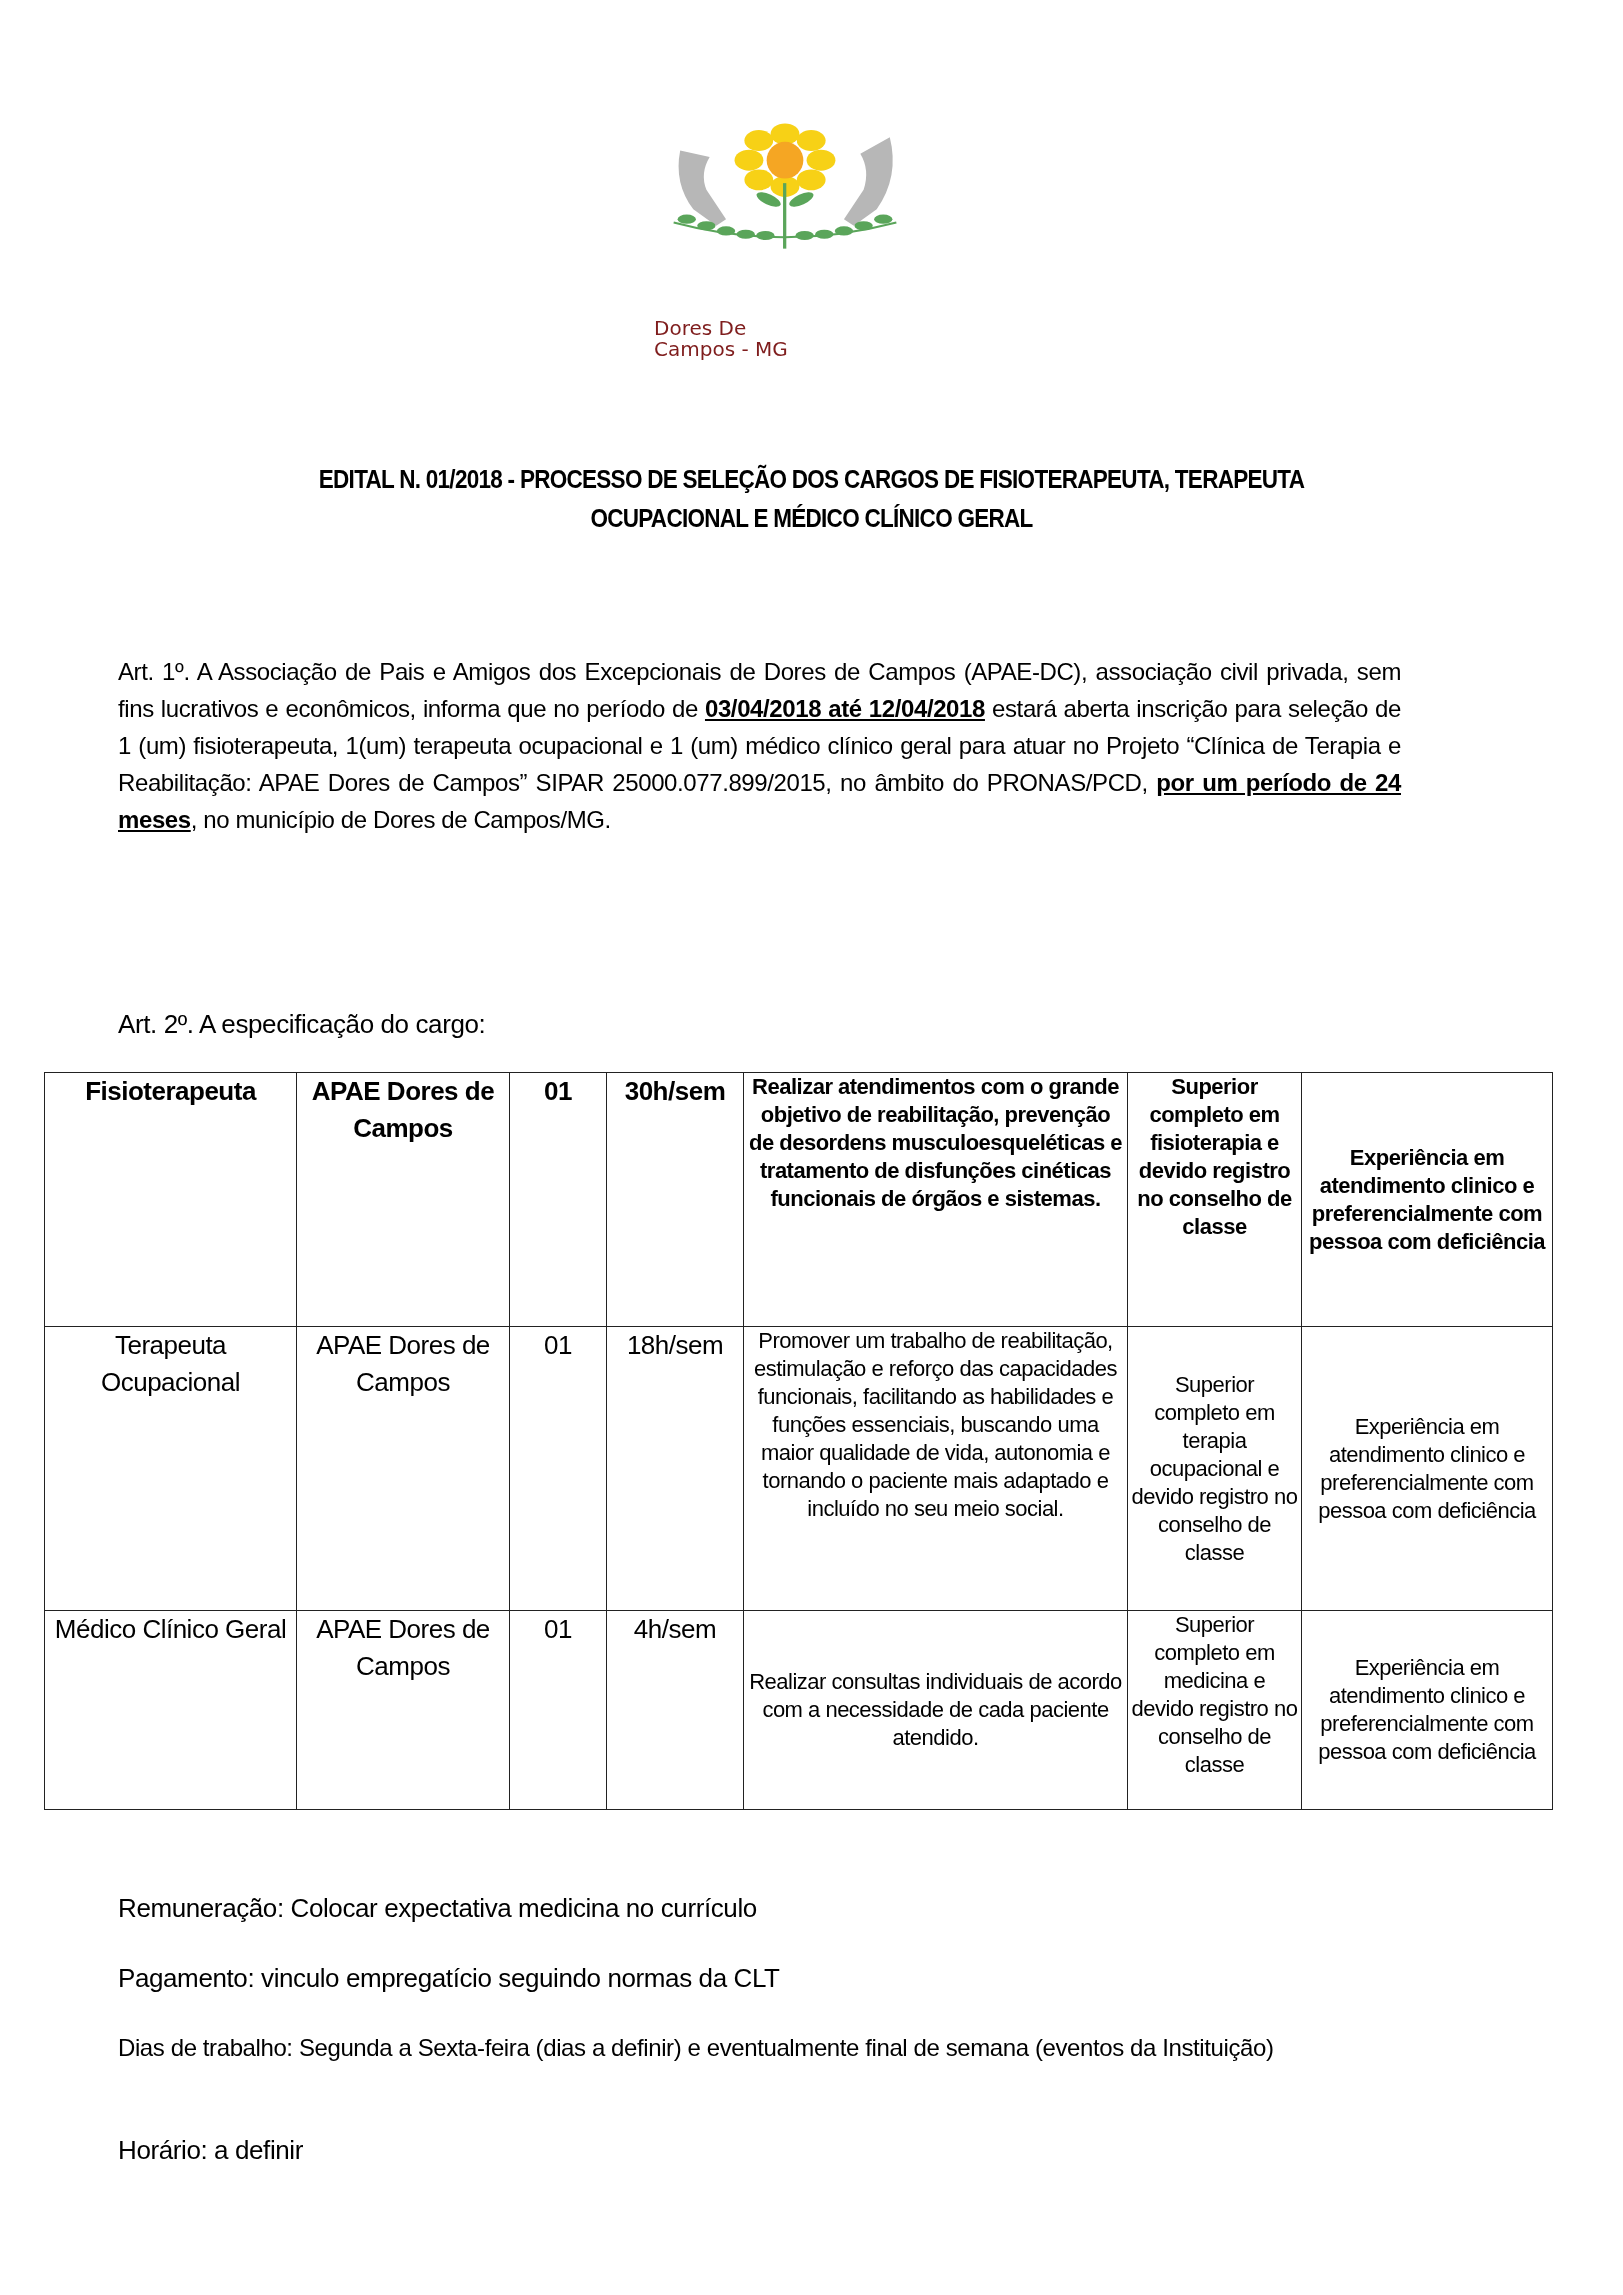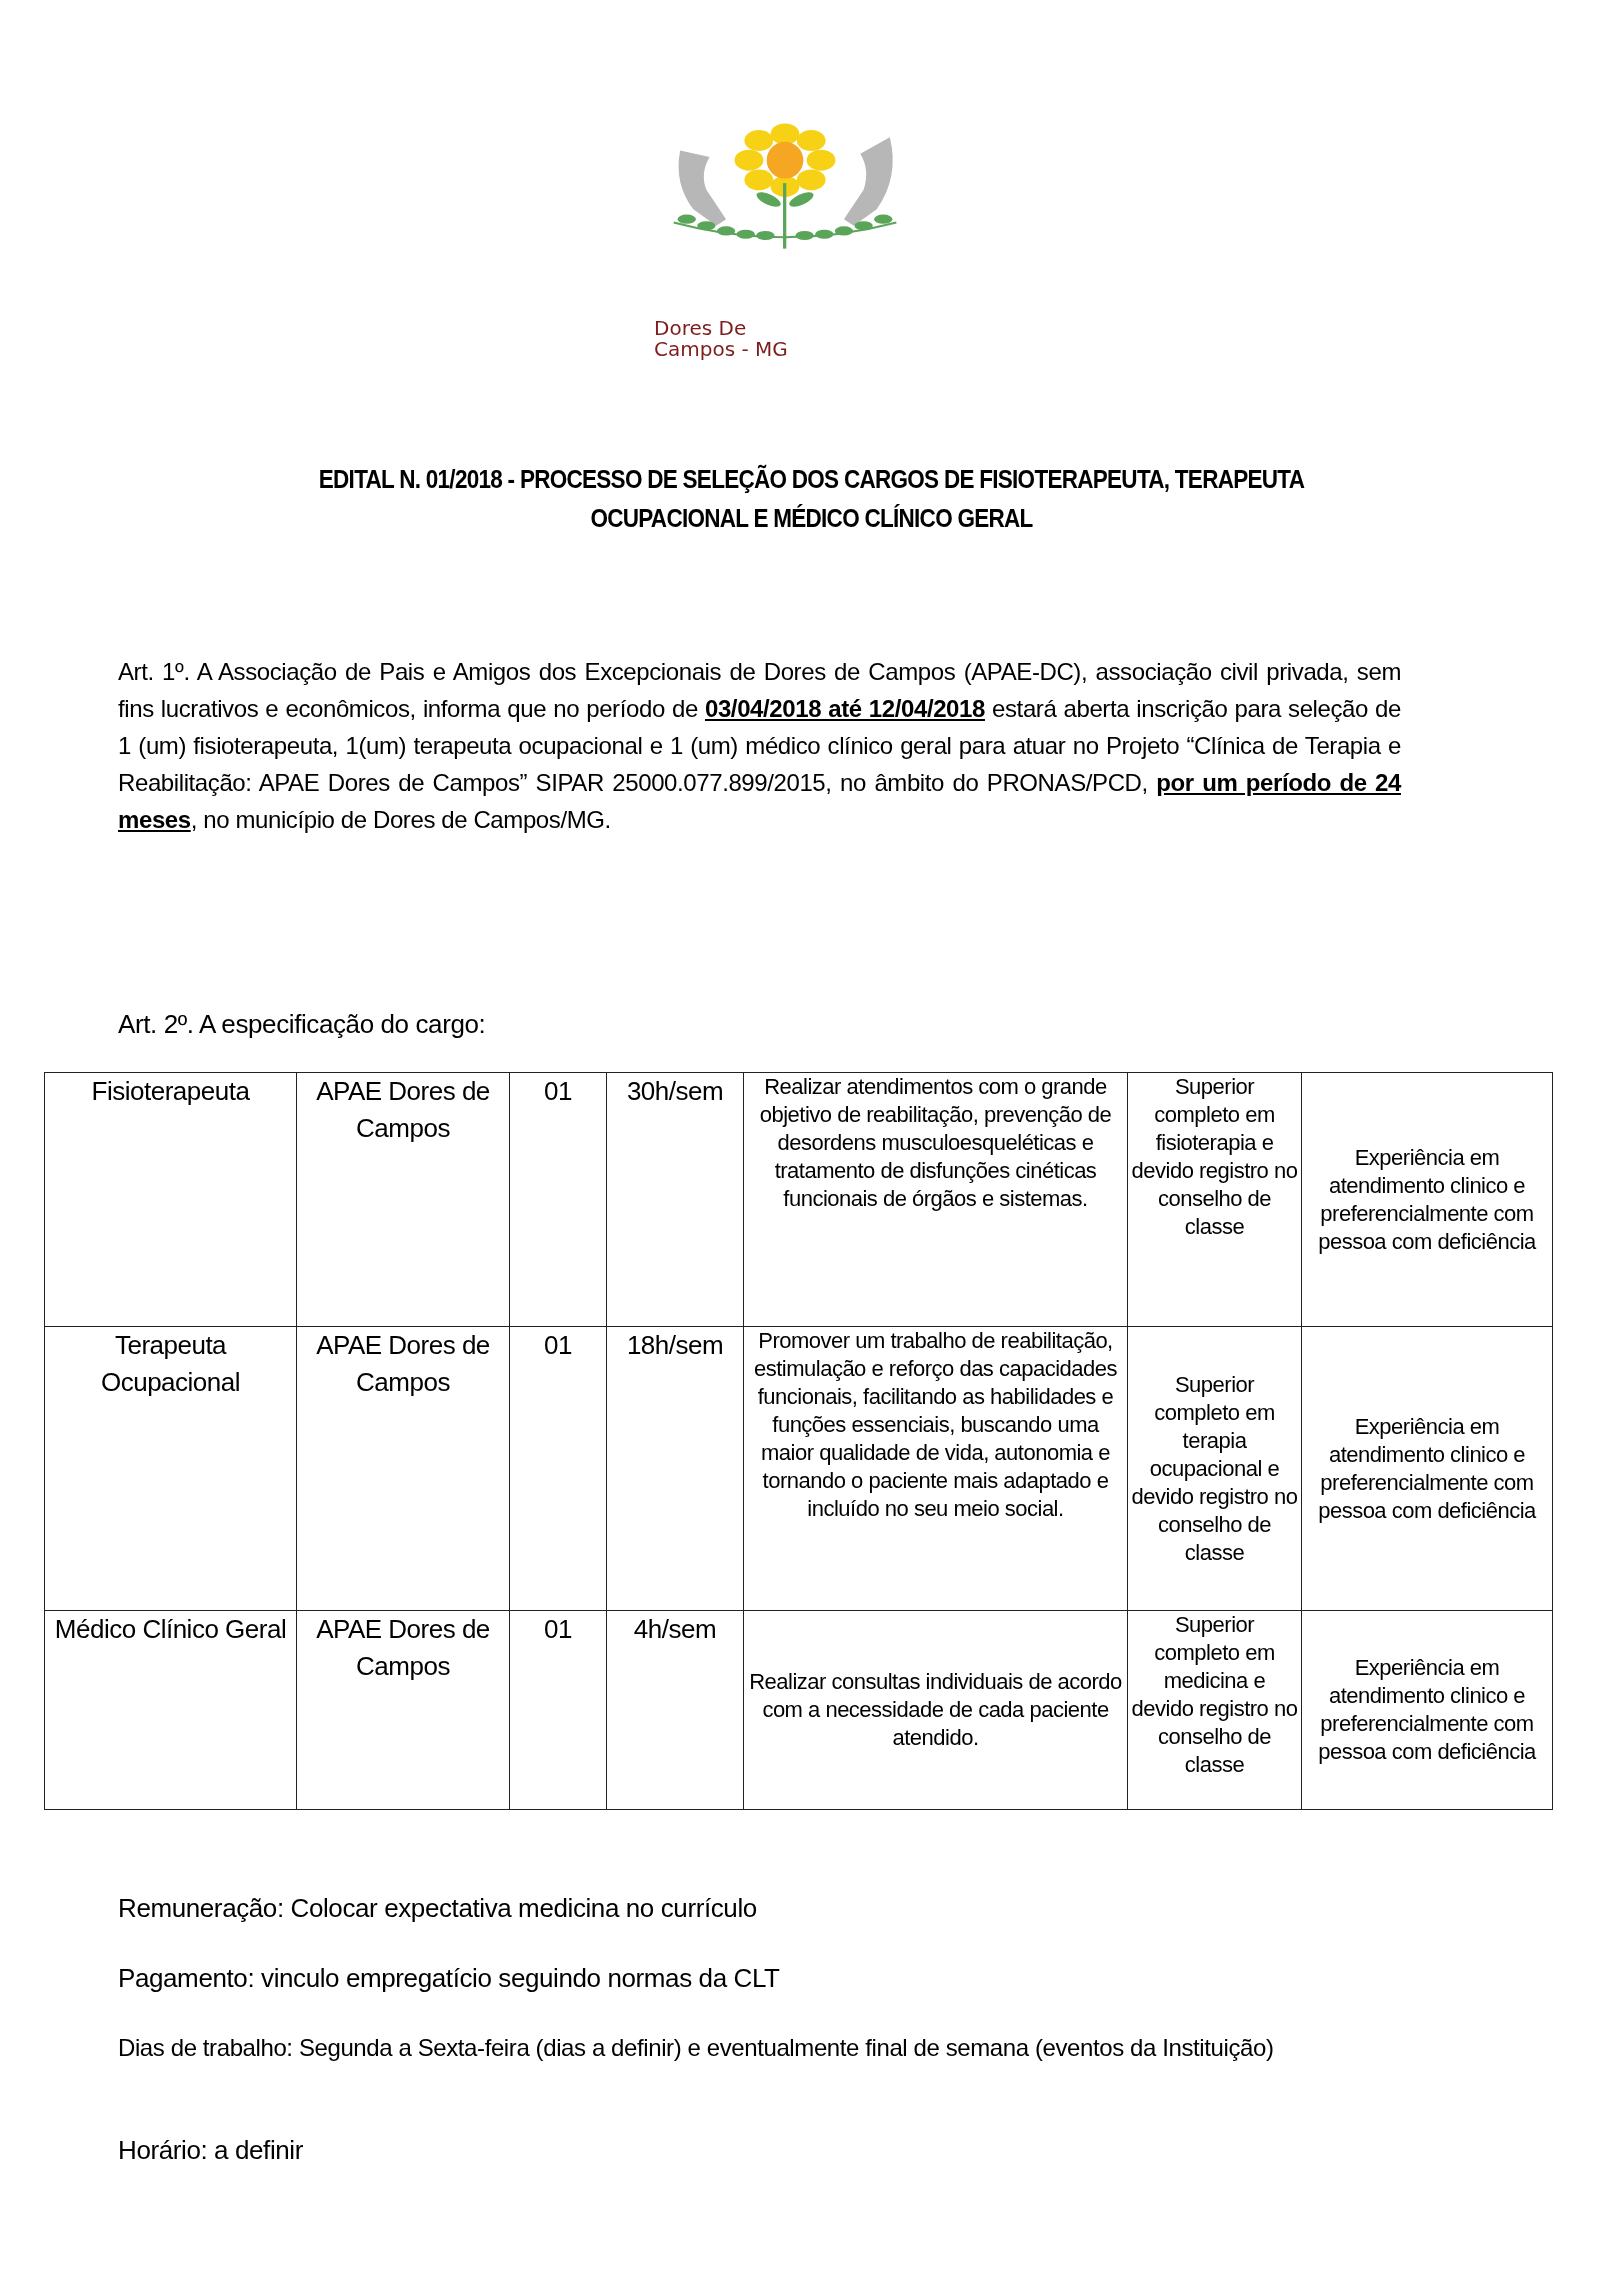--- a/index.html
+++ b/index.html
@@ -98,21 +98,21 @@
   <colgroup>
     <col style="width:252px">
       <col style="width:213px">
       <col style="width:97px">
       <col style="width:137px">
     <col style="width:384px">
       <col style="width:174px">
       <col style="width:251px">
   </colgroup>
   <tbody>
-  <tr style="height:254px;">
+  <tr style="height:254px;font-weight:bold;">
     <td class="c-left">Fisioterapeuta</td>
     <td class="c-left">APAE Dores de Campos</td>
     <td class="c-left">01</td>
     <td class="c-left">30h/sem</td>
     <td class="c-arial">Realizar atendimentos com o grande objetivo de reabilitação, prevenção de desordens musculoesqueléticas e tratamento de disfunções cinéticas funcionais de órgãos e sistemas.</td>
     <td class="c-arial">Superior completo em fisioterapia e devido registro no conselho de classe</td>
     <td class="c-arial mid">Experiência em atendimento clinico e preferencialmente com pessoa com deficiência</td>
   </tr>
   <tr style="height:284px;">
     <td class="c-left">Terapeuta Ocupacional</td>

